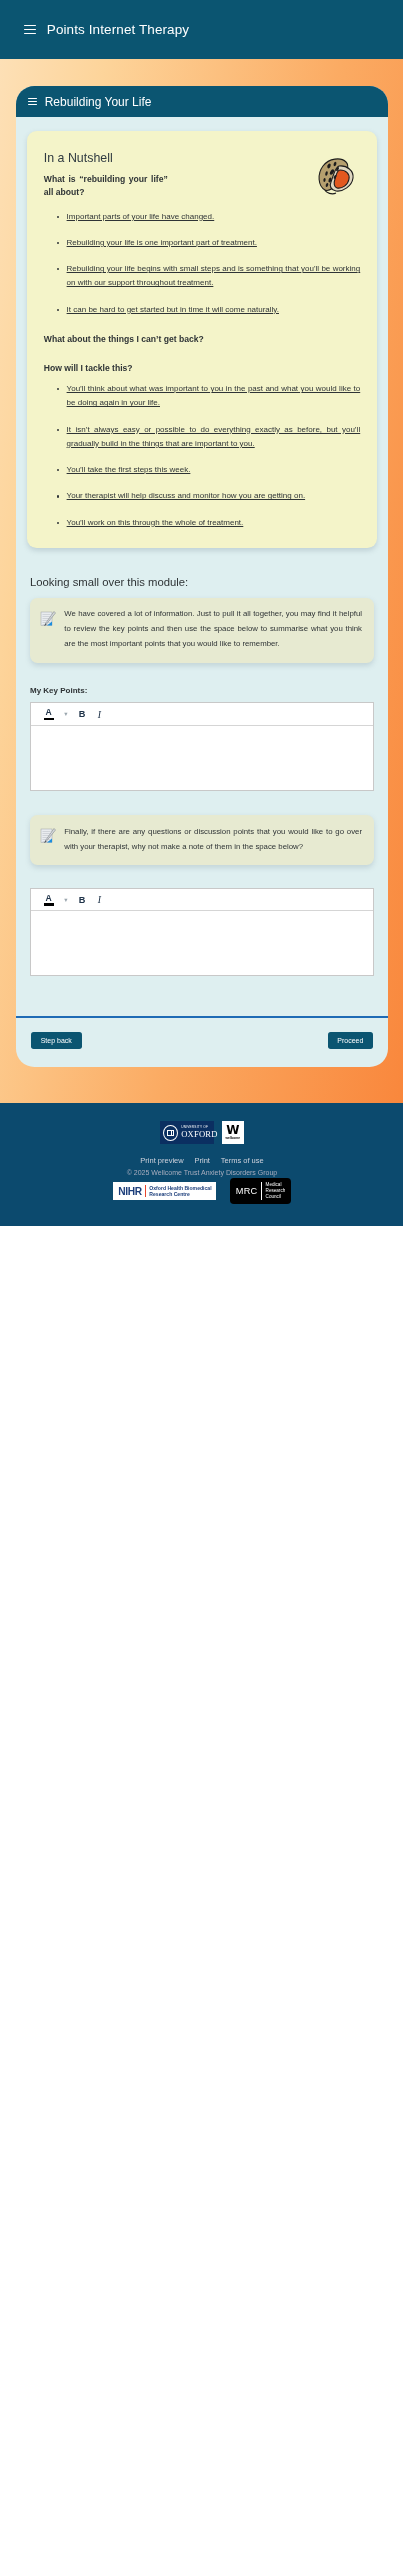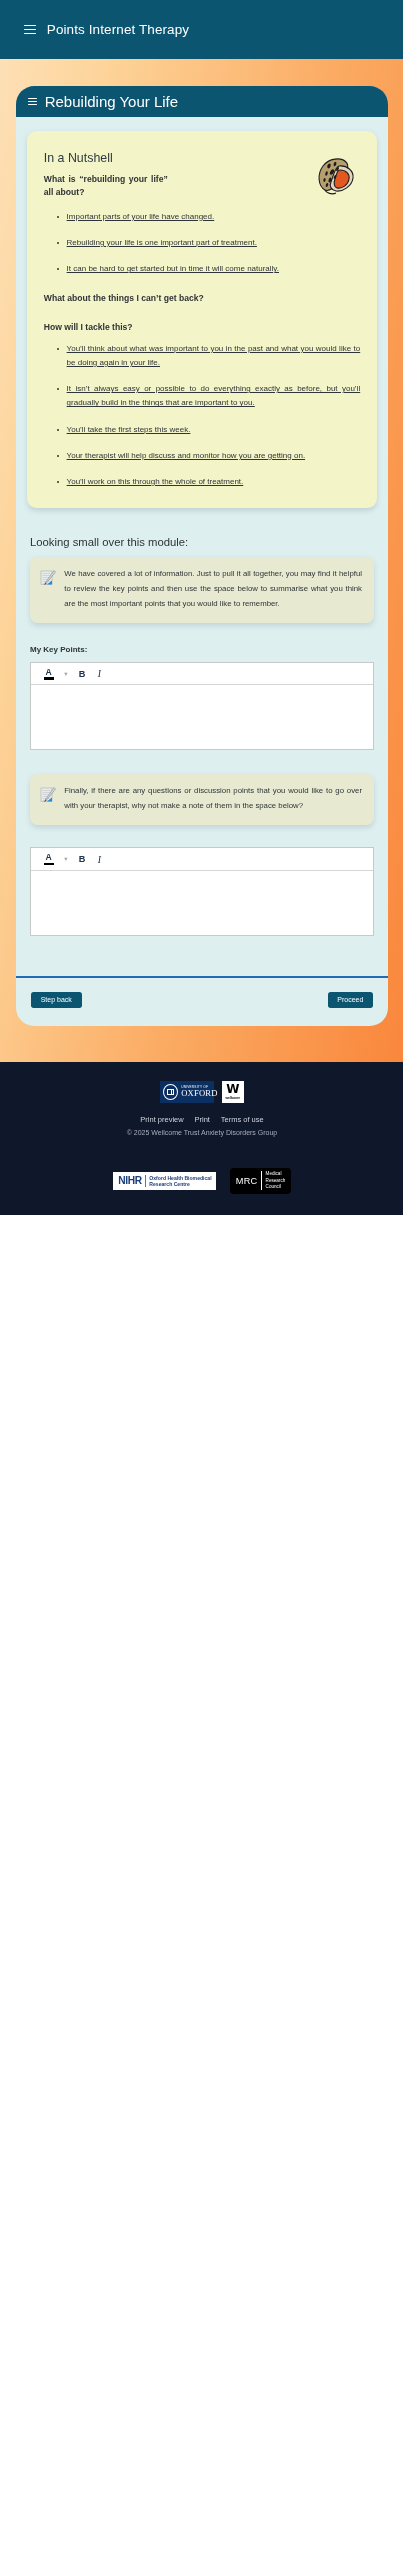--- a/index.html
+++ b/index.html
@@ -55,21 +55,21 @@
     background: #0b5571;
     height: 31px;
     display: flex;
     align-items: center;
     padding-left: 12px;
   }
   .module-header .hamburger { width: 9.2px; height: 7px; margin-right: 7.5px; }
   .module-header .hamburger span { height: 0.9px; }
   .module-title {
     color: #ffffff;
-    font-size: 15px;
+    font-size: 12px;
   }
 
   .module-body { padding: 14px 10.8px 16px 10.8px; }
 
   
   .nutshell {
     background: #f4f4c9;
     border-radius: 9.7px;
     padding: 16px 17px 18.3px 17px;
     box-shadow: 0 2.7px 4.8px rgba(120,140,150,.28);
@@ -220,21 +220,21 @@
     border: none;
     border-radius: 2.7px;
     font-size: 7px;
     font-family: "Liberation Sans", sans-serif;
     padding: 4.8px 9.7px;
     cursor: pointer;
   }
 
   
   .footer {
-    background: #0f172a;
+    background: #0c4a6e;
     padding: 18.3px 0 21.5px 0;
     text-align: center;
   }
   .logo-row { display: flex; justify-content: center; align-items: center; gap: 7.5px; }
   .oxford-logo {
     background: #0b2f61;
     width: 54px; height: 22.6px;
     display: flex; align-items: center; gap: 2.7px;
     padding: 0 3.2px;
   }
@@ -267,21 +267,21 @@
   .footer-links a {
     color: #cfd2dd;
     font-size: 7.5px;
     text-decoration: none;
   }
   .copyright {
     margin-top: 4.3px;
     color: #a8adbe;
     font-size: 7px;
   }
-  .logo-row2 { display: flex; justify-content: center; align-items: center; gap: 14px; margin-top: 32px; }
+  .logo-row2 { display: flex; justify-content: center; align-items: center; gap: 14px; margin-top: 2px; }
   .nihr-logo {
     background: #ffffff;
     padding: 2.7px 4.8px;
     display: flex; align-items: center; gap: 3.2px;
   }
   .nihr-logo .nihr { font-size: 10.2px; font-weight: bold; color: #1b3d7a; letter-spacing: -0.3px; }
   .nihr-logo .sep { width: 1.1px; align-self: stretch; background: #e8452c; }
   .nihr-logo .nihr-sub { font-size: 5.1px; font-weight: bold; color: #1b3d7a; line-height: 1.2; text-align: left; }
   .mrc-logo {
     background: #000000;
@@ -342,20 +342,21 @@
               <ellipse cx="29" cy="58" rx="2.2" ry="4" transform="rotate(10 29 58)"></ellipse>
               <ellipse cx="50" cy="52" rx="2.2" ry="4.2" transform="rotate(28 50 52)"></ellipse>
               <ellipse cx="34" cy="68" rx="2.4" ry="4" transform="rotate(18 34 68)"></ellipse>
             </g>
           </svg>
         </div>
 
         <ul class="nut-list">
           <li>Important parts of your life have changed.</li>
           <li>Rebuilding your life is one important part of treatment.</li>
+          <li>Rebuilding your life begins with small steps and is something that you'll be working on with our support throughout treatment.</li>
           <li>It can be hard to get started but in time it will come naturally.</li>
         </ul>
 
         <div class="q-head">What about the things I can’t get back?</div>
 
         <div class="q-head">How will I tackle this?</div>
         <ul class="nut-list">
           <li>You’ll think about what was important to you in the past and what you would like to be doing again in your life.</li>
           <li>It isn’t always easy or possible to do everything exactly as before, but you’ll gradually build in the things that are important to you.</li>
           <li>You’ll take the first steps this week.</li>

